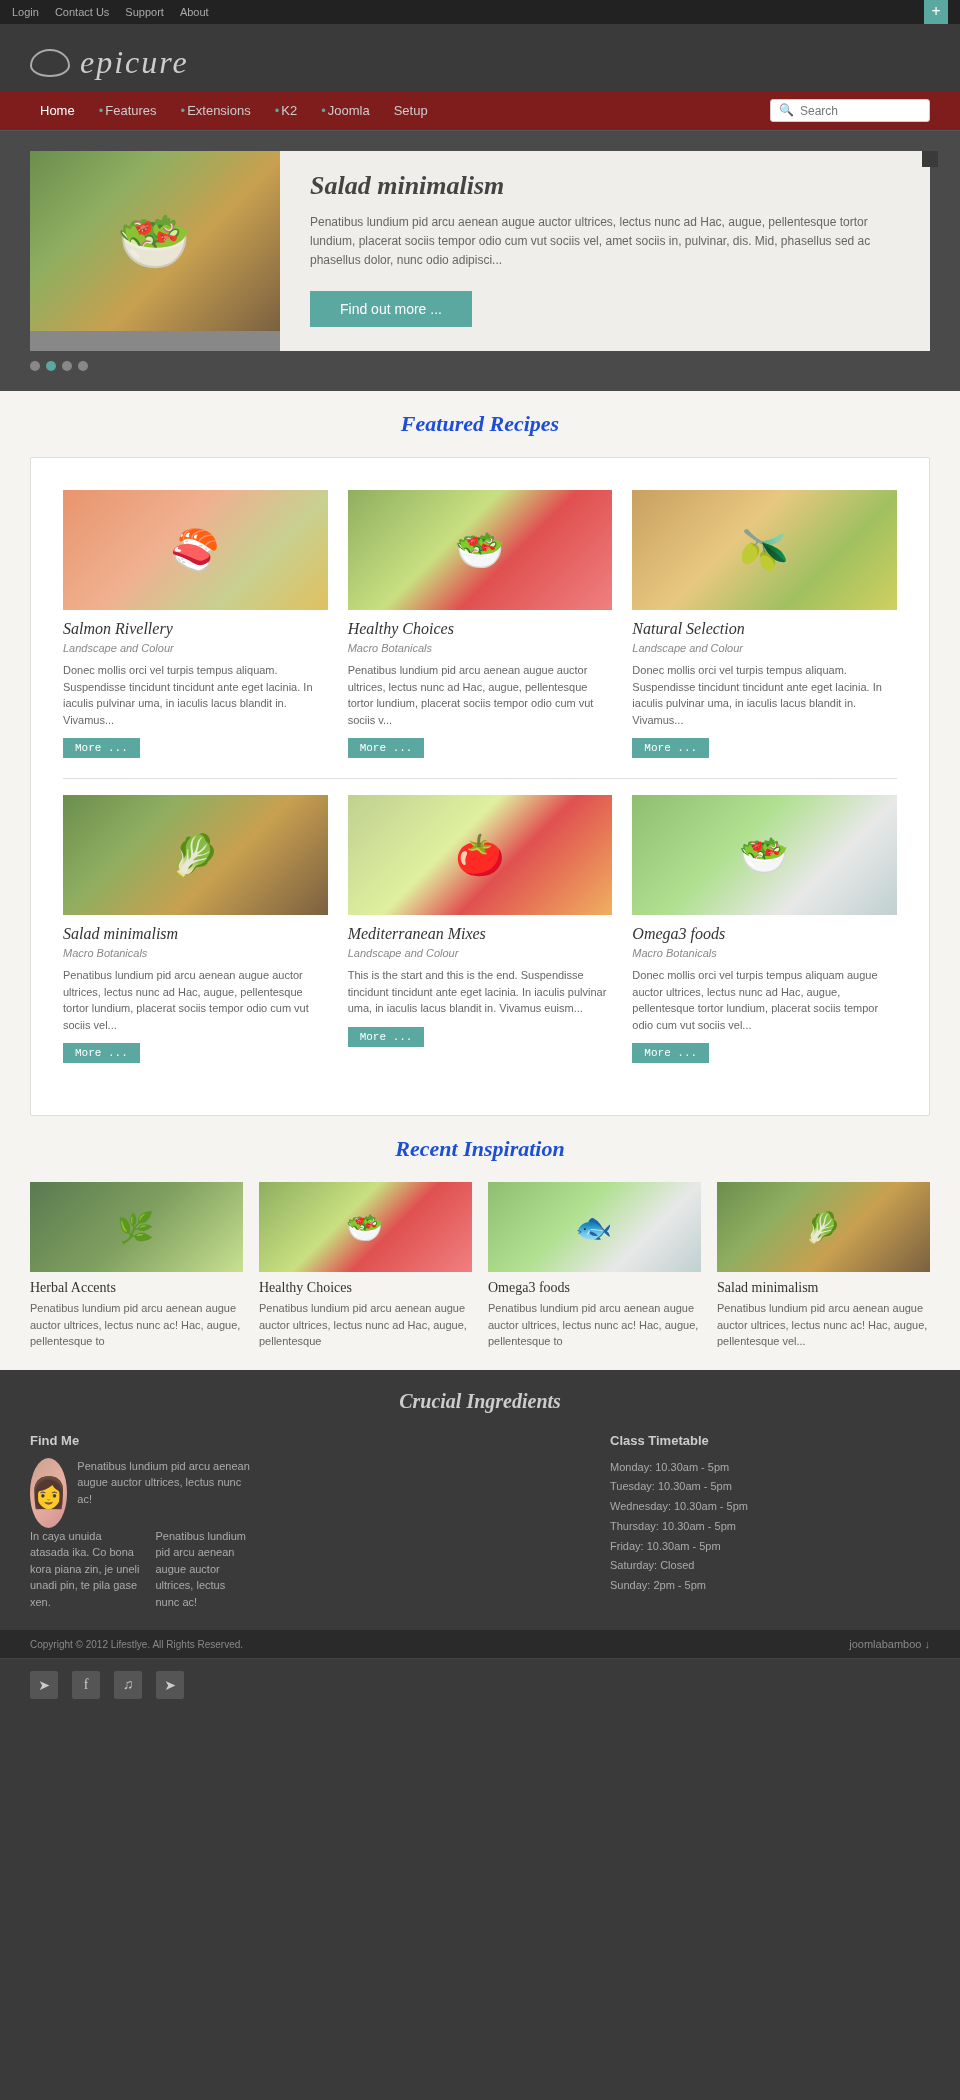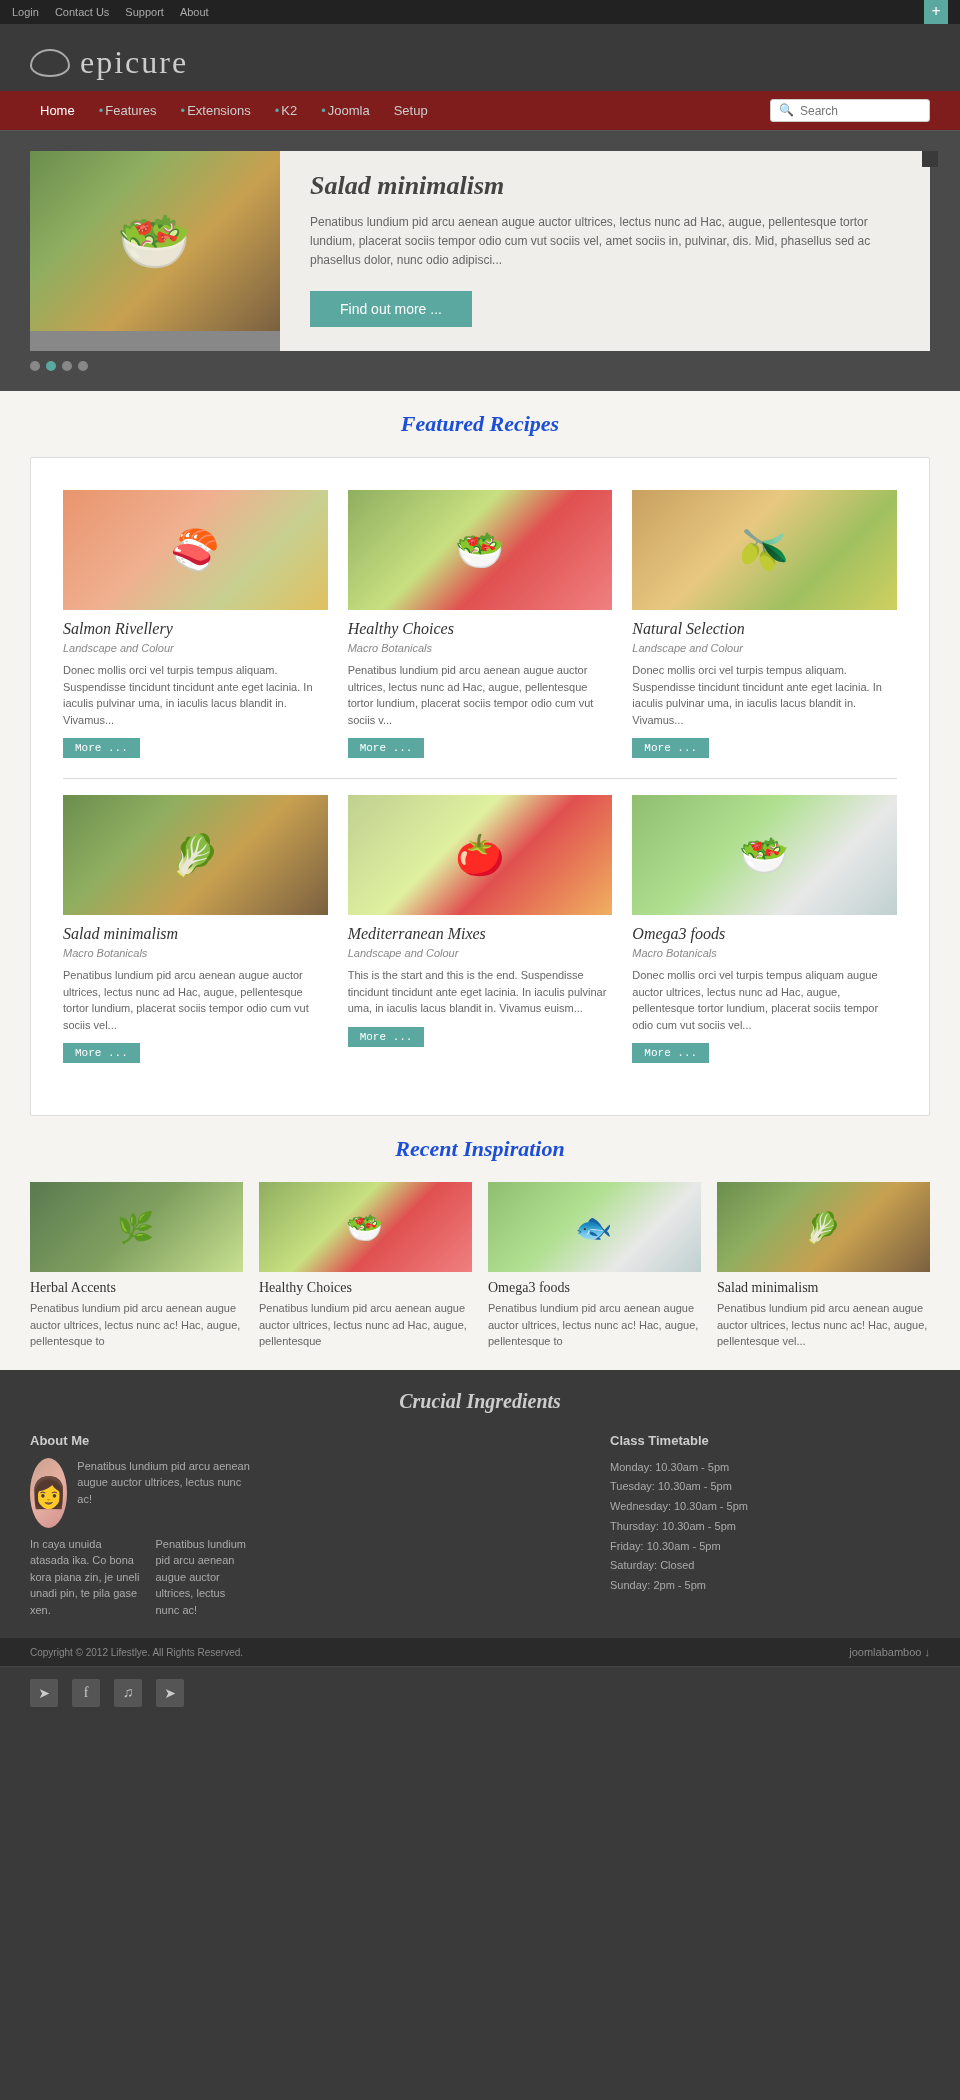--- a/index.html
+++ b/index.html
@@ -8,21 +8,21 @@
     
     .topbar { background: #222; height: 24px; display: flex; align-items: center; padding: 0 12px; gap: 16px; }
     .topbar a { color: #aaa; font-size: 11px; text-decoration: none; font-family: Arial, sans-serif; }
     .topbar-right { margin-left: auto; }
     .plus-btn { background: #5ba8a0; color: #fff; width: 24px; height: 24px; display: flex; align-items: center; justify-content: center; font-size: 16px; font-weight: bold; }
 
     
     .header { background: #3a3a3a; padding: 20px 30px 10px; display: flex; align-items: center; justify-content: space-between; }
     .logo { display: flex; align-items: center; gap: 10px; }
     .logo-bowl { width: 40px; height: 28px; border: 2px solid #aaa; border-radius: 50% 50% 50% 50% / 60% 60% 40% 40%; position: relative; }
-    .logo-text { font-family: Georgia, serif; font-size: 32px; color: #ccc; letter-spacing: 2px; }
+    .logo-text { font-family: Georgia, serif; font-style: italic; font-size: 32px; color: #ccc; letter-spacing: 2px; }
 
     
     .nav-bar { background: #7f1d1d; padding: 8px 30px; display: flex; align-items: center; gap: 4px; border-bottom: 1px solid #555; }
     .nav-item { color: #ccc; font-size: 13px; font-family: Arial, sans-serif; padding: 4px 10px; cursor: pointer; text-decoration: none; }
     .nav-item.active { color: #fff; }
     .nav-dot { color: #5ba8a0; margin-right: 2px; }
     .nav-search { margin-left: auto; display: flex; align-items: center; background: #fff; border: 1px solid #ccc; border-radius: 3px; padding: 3px 8px; gap: 6px; width: 160px; }
     .nav-search input { border: none; outline: none; font-size: 12px; width: 100%; font-family: Arial, sans-serif; color: #999; }
     .search-icon-small { color: #999; font-size: 12px; }
 
@@ -85,21 +85,21 @@
 
     
     .footer-dark { background: #3a3a3a; padding: 20px 30px; }
     .crucial-title { font-family: Georgia, serif; font-style: italic; font-size: 20px; color: #ccc; text-align: center; margin-bottom: 20px; }
     .footer-columns { display: grid; grid-template-columns: 220px 1fr 1fr; gap: 20px; }
     .about-col { }
     .about-title { font-family: Arial, sans-serif; font-size: 13px; color: #ccc; margin-bottom: 10px; font-weight: bold; }
     .avatar-placeholder { width: 70px; height: 70px; background: linear-gradient(135deg, #c8a090, #e8b0a0, #d09090); border-radius: 50%; display: flex; align-items: center; justify-content: center; font-size: 30px; }
     .about-content { display: flex; gap: 10px; }
     .about-text-right { font-size: 11px; color: #aaa; line-height: 1.5; font-family: Arial, sans-serif; }
-    .about-text-below { font-size: 11px; color: #aaa; line-height: 1.5; font-family: Arial, sans-serif; margin-top: 8px; display: flex; gap: 13px; }
+    .about-text-below { font-size: 11px; color: #aaa; line-height: 1.5; font-family: Arial, sans-serif; display: flex; gap: 13px; }
     .middle-col { font-size: 11px; color: #aaa; font-family: Arial, sans-serif; line-height: 1.5; }
     .timetable-col { }
     .timetable-title { font-family: Arial, sans-serif; font-size: 13px; color: #ccc; margin-bottom: 10px; font-weight: bold; }
     .timetable-text { font-size: 11px; color: #aaa; font-family: Arial, sans-serif; line-height: 1.8; }
 
     
     .copyright-bar { background: #2a2a2a; padding: 8px 30px; display: flex; align-items: center; justify-content: space-between; }
     .copyright-text { font-size: 10px; color: #888; font-family: Arial, sans-serif; }
     .joomla-brand { font-size: 11px; color: #888; font-family: Arial, sans-serif; }
 
@@ -246,21 +246,21 @@
     </div>
   </div>
 
 </div>
 
 <div class="footer-dark">
   <h2 class="crucial-title">Crucial Ingredients</h2>
   <div class="footer-columns">
 
     <div class="about-col">
-      <div class="about-title">About Me</div>
+      <div class="about-title">Find Me</div>
       <div class="about-content">
         <div class="avatar-placeholder">👩</div>
         <div class="about-text-right">Penatibus lundium pid arcu aenean augue auctor ultrices, lectus nunc ac!</div>
       </div>
       <div class="about-text-below">
         <span>In caya unuida atasada ika. Co bona kora piana zin, je uneli unadi pin, te pila gase xen.</span>
         <span>Penatibus lundium pid arcu aenean augue auctor ultrices, lectus nunc ac!</span>
       </div>
     </div>
 

